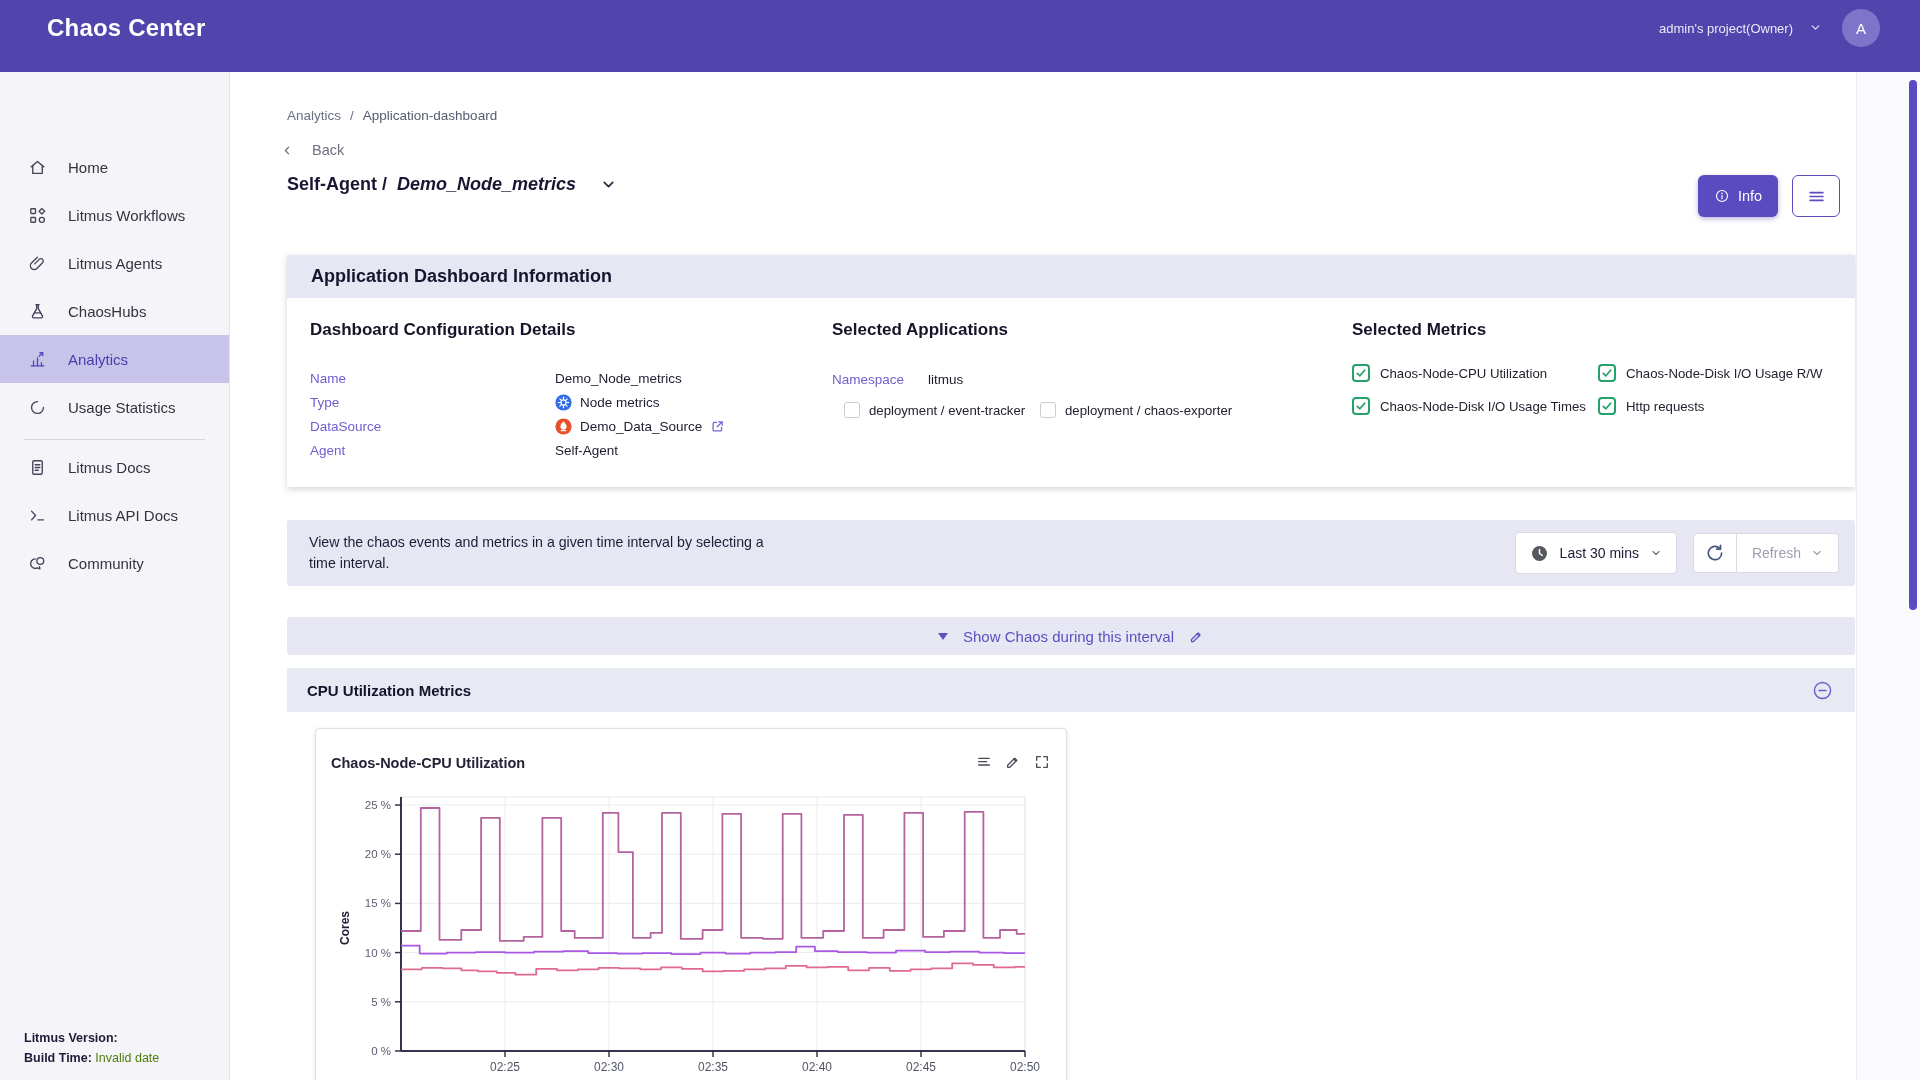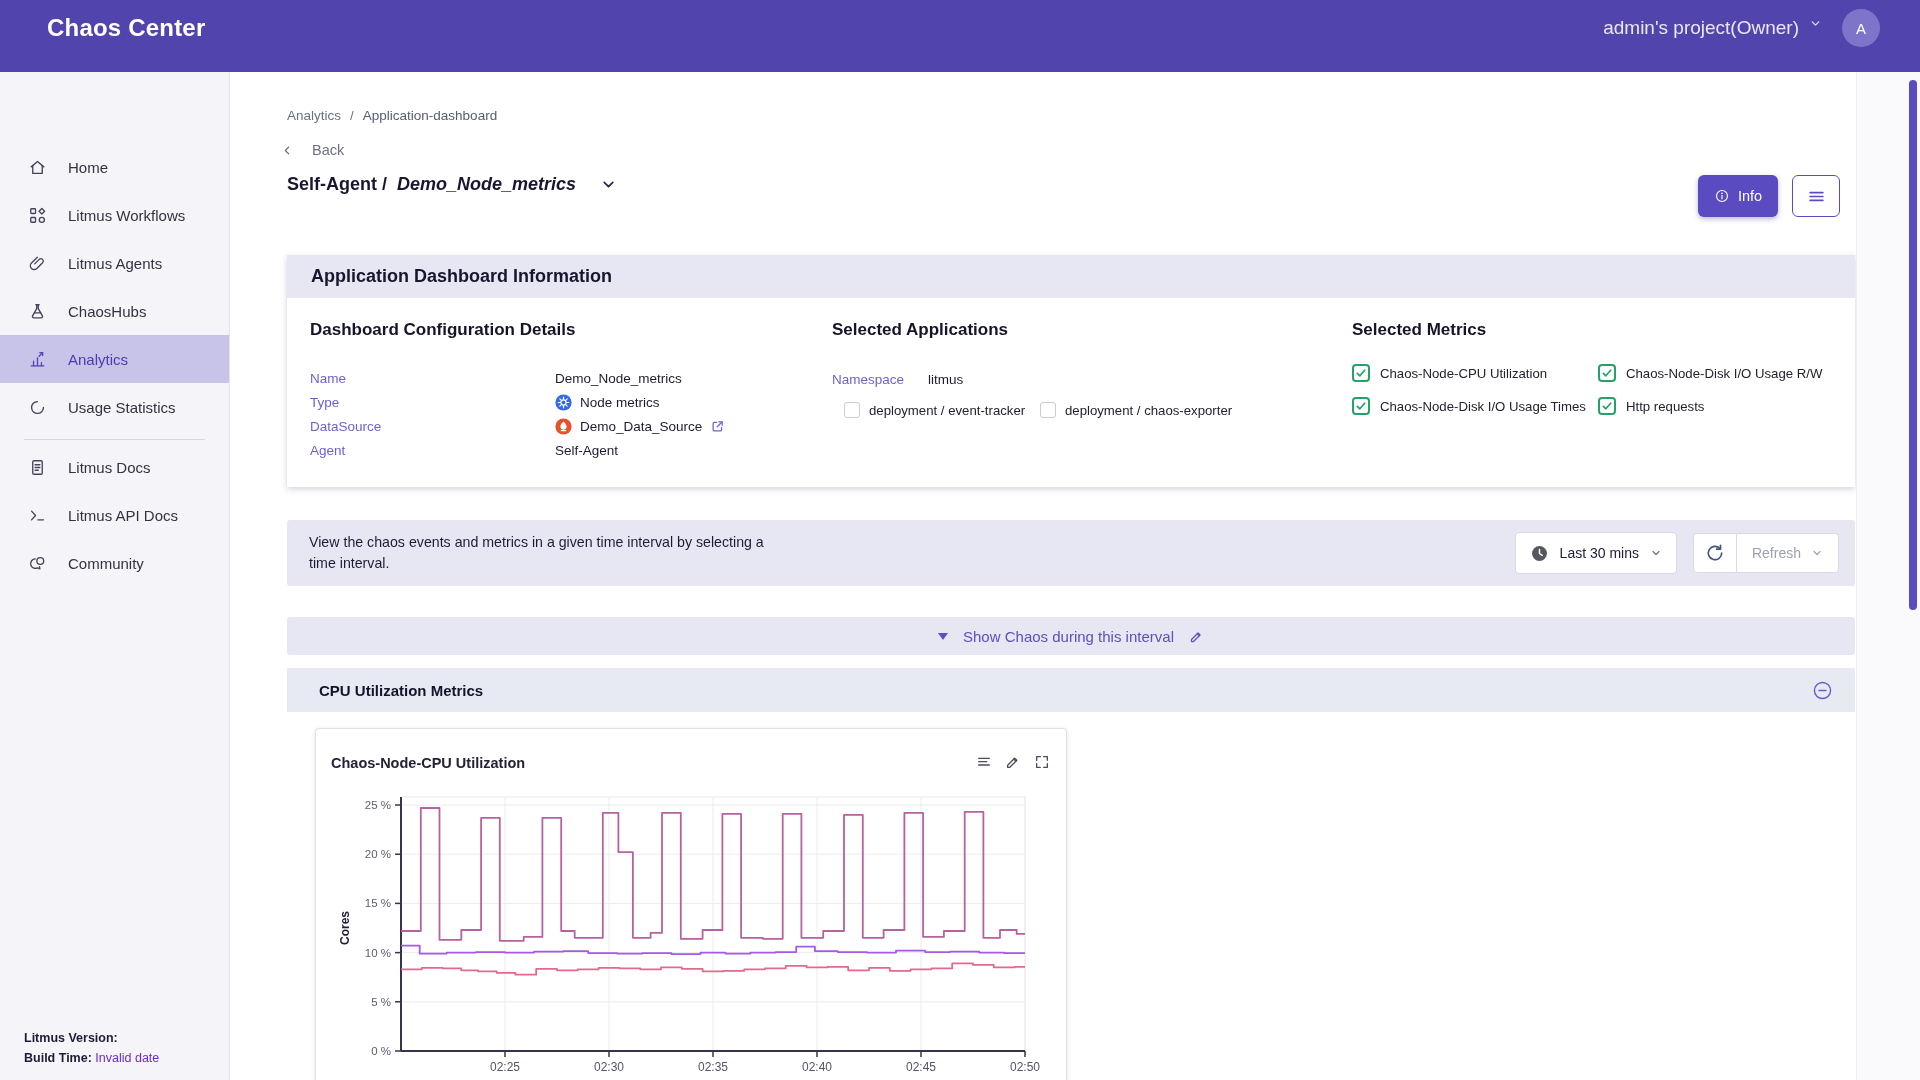--- a/index.html
+++ b/index.html
@@ -3,36 +3,36 @@
 <meta charset="utf-8">
 <style>
   html,body{margin:0;padding:0;background:#e9e9ee;}
   #stage{position:relative;width:1920px;height:1080px;overflow:hidden;background:#fff;
          font-family:"Liberation Sans",sans-serif;-webkit-font-smoothing:antialiased;}
   
   .app-header{position:absolute;top:0;left:0;right:0;height:72px;background:var(--header-bg,#5244ad);
     display:flex;align-items:center;justify-content:space-between;padding:0 40px 16px 47px;box-sizing:border-box;z-index:6;}
   .app-title{color:#fff;font-size:24px;font-weight:bold;letter-spacing:.2px;}
   .hdr-right{display:flex;align-items:center;gap:20px;}
-  .project-sel{display:flex;align-items:flex-start;gap:10px;color:#eae8f8;font-size:19px;cursor:pointer;}
+  .project-sel{display:flex;align-items:flex-start;gap:16px;color:#eae8f8;font-size:13px;cursor:pointer;}
   .avatar{width:38px;height:38px;border-radius:50%;background:#7e74ca;color:#fff;font-size:15px;
     display:flex;align-items:center;justify-content:center;cursor:pointer;}
   
   .sidebar{position:absolute;top:72px;left:0;width:230px;bottom:0;background:#f5f5f9;border-right:1px solid #e4e4ec;box-sizing:border-box;z-index:5;}
   #nav-list{list-style:none;margin:0;padding:71px 0 0 0;}
   .nav-item{height:48px;display:flex;align-items:center;padding-left:28px;gap:21px;color:#34323f;
     font-size:15px;font-weight:500;cursor:pointer;}
   .nav-ic{width:19px;height:19px;color:#45435a;display:flex;align-items:center;}
   .nav-ic svg{width:19px;height:19px;}
   .nav-item.active{background:var(--active-bg,#c8c3e9);color:#4c3cb0;}
   .nav-item.active .nav-ic{color:#5547b8;}
   .nav-divider{height:1px;background:#d7d7df;margin:8px 24px 3px 24px;list-style:none;}
   .sb-footer{position:absolute;left:24px;bottom:12px;font-size:12.5px;color:#1d1c36;line-height:1.55;}
   .sb-footer .bld{font-weight:bold;}
-  .sb-footer .val{font-weight:normal;color:#6d28d9;}
+  .sb-footer .val{font-weight:normal;color:#4d7c0f;}
   
   .breadcrumb{position:absolute;left:287px;top:108px;font-size:13.5px;color:#6b7183;display:flex;gap:9px;}
   .crumb{cursor:pointer;}
   .crumb-current{color:#575d6f;}
   .back-row{position:absolute;left:281px;top:142px;display:flex;align-items:center;gap:18px;color:#6e7181;font-size:14.5px;cursor:pointer;}
   .title-row{position:absolute;left:287px;top:174px;display:flex;align-items:center;}
   .page-title{font-size:18px;font-weight:600;color:#191631;}
   .page-title .ital{font-style:italic;margin-left:10px;}
   .title-chev{margin-left:24px;color:#2a2740;cursor:pointer;display:flex;}
   .btn-info{position:absolute;left:1698px;top:175px;width:80px;height:42px;background:var(--accent,#5a4bc0);
@@ -83,21 +83,21 @@
   .chev-sm{color:#6d7383;display:flex;}
   
   .chaos-bar{position:absolute;left:287px;top:617px;width:1568px;height:38px;background:var(--bar-bg,#e7e7f4);
     border-radius:3px;display:flex;align-items:center;justify-content:center;gap:15px;cursor:pointer;}
   .tri-down{width:0;height:0;border-left:5.5px solid transparent;border-right:5.5px solid transparent;
     border-top:7px solid #5b50c0;}
   .chaos-label{font-size:15px;color:#5b50c0;font-weight:500;}
   .chaos-bar .pencil{color:#5b50c0;display:flex;} .chaos-bar .pencil svg{width:15px;height:15px;}
   
   .cpu-hd{position:absolute;left:287px;top:668px;width:1568px;height:44px;background:#e8eaf3;
-    display:flex;align-items:center;justify-content:space-between;padding:0 22px 0 32px;box-sizing:border-box;}
+    display:flex;align-items:center;justify-content:space-between;padding:0 22px 0 20px;box-sizing:border-box;}
   .cpu-title{font-size:15px;font-weight:bold;color:#14132b;}
   .minus-btn{color:#685bd0;display:flex;cursor:pointer;}
   .chart-card{position:absolute;left:315px;top:728px;width:752px;height:380px;background:#fff;
     border:1px solid #e0e0e7;border-radius:4px;box-shadow:0 1px 5px rgba(0,0,0,.10);box-sizing:border-box;}
   .card-title{position:absolute;left:15px;top:26px;font-size:14.5px;font-weight:bold;color:#232236;}
   .card-icons{position:absolute;right:16px;top:25px;display:flex;gap:13px;color:#4c4c5a;}
   .card-icons span{display:flex;cursor:pointer;} .card-icons svg{width:16px;height:16px;}
   #chart-svg{position:absolute;left:3px;top:60px;}
   
   .scroll-gutter{position:absolute;left:1856px;top:72px;right:0;bottom:0;background:#fafafc;border-left:1px solid #ececf2;}

